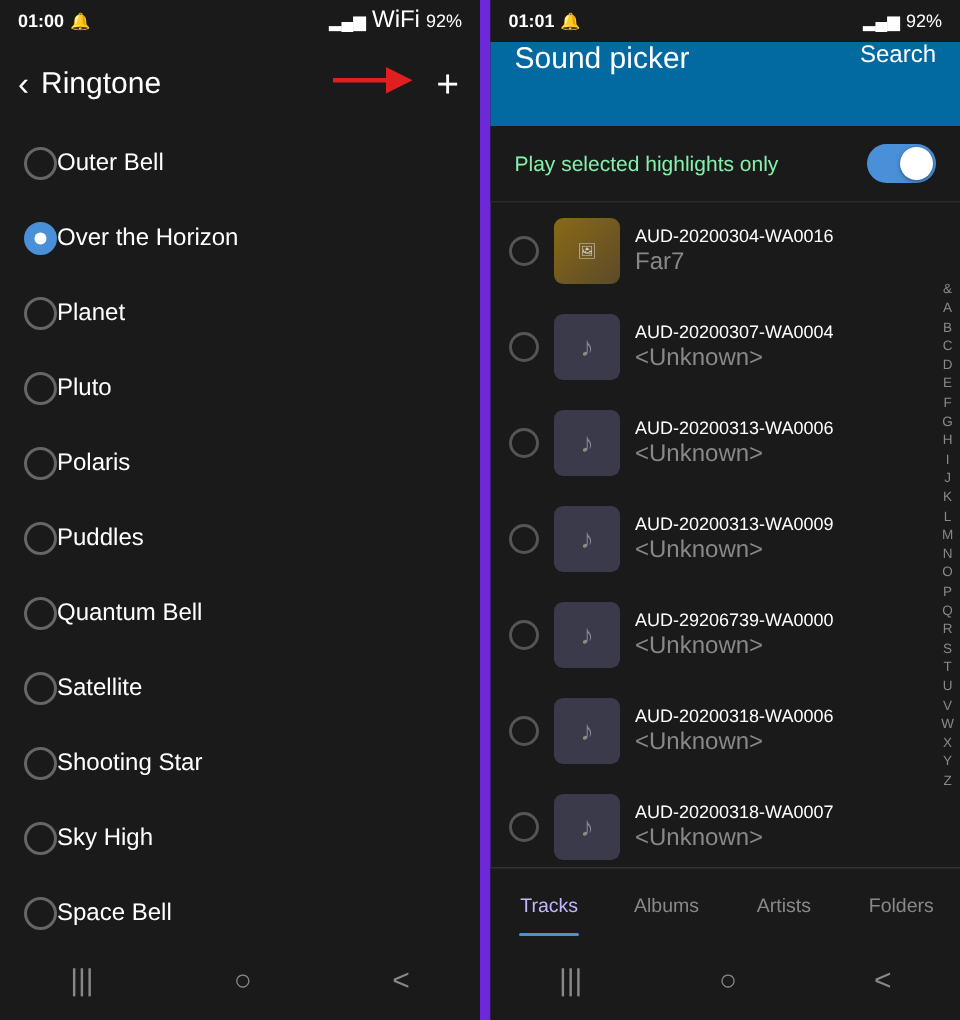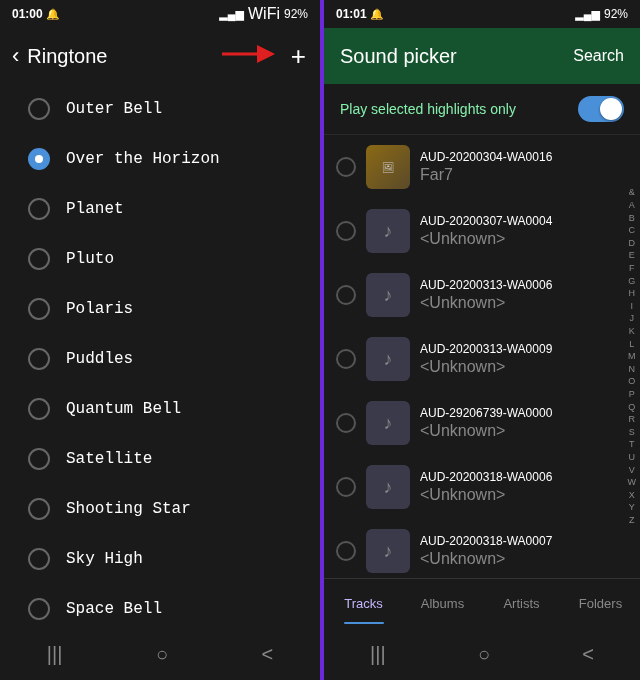--- a/index.html
+++ b/index.html
@@ -89,24 +89,23 @@
     .ringtone-list {
       flex: 1;
       overflow-y: auto;
       background: #1a1a1a;
     }
     .ringtone-list::-webkit-scrollbar { display: none; }
 
     .ringtone-item {
       display: flex;
       align-items: center;
-      padding: 14px 28px;
+      padding: 14px 16px;
       cursor: pointer;
-      gap: 16px;
-      font-family: Liberation Mono, monospace;
+      gap: 0;
     }
 
     .radio-circle {
       width: 22px;
       height: 22px;
       border-radius: 50%;
       border: 2px solid #666;
       flex-shrink: 0;
       display: flex;
       align-items: center;
@@ -143,37 +142,37 @@
     }
 
     
     .right-panel {
       width: 320px;
       height: 680px;
       background: #1a1a1a;
       display: flex;
       flex-direction: column;
       flex-shrink: 0;
-      border-left: 4px solid #6d28d9;
+      border-left: 7px solid #6d28d9;
     }
 
     .status-bar-right-panel {
       height: 28px;
       background: #1a1a1a;
       display: flex;
       align-items: center;
       justify-content: space-between;
       padding: 0 12px;
     }
 
     .header-right {
       height: 56px;
-      background: #14532d;
-      display: flex;
-      align-items: center;
+      background: #0369a1;
+      display: flex;
+      align-items: flex-start;
       justify-content: space-between;
       padding: 0 16px;
       gap: 47px;
     }
     .header-right-title {
       color: #fff;
       font-size: 20px;
       font-weight: 400;
     }
     .search-btn {

